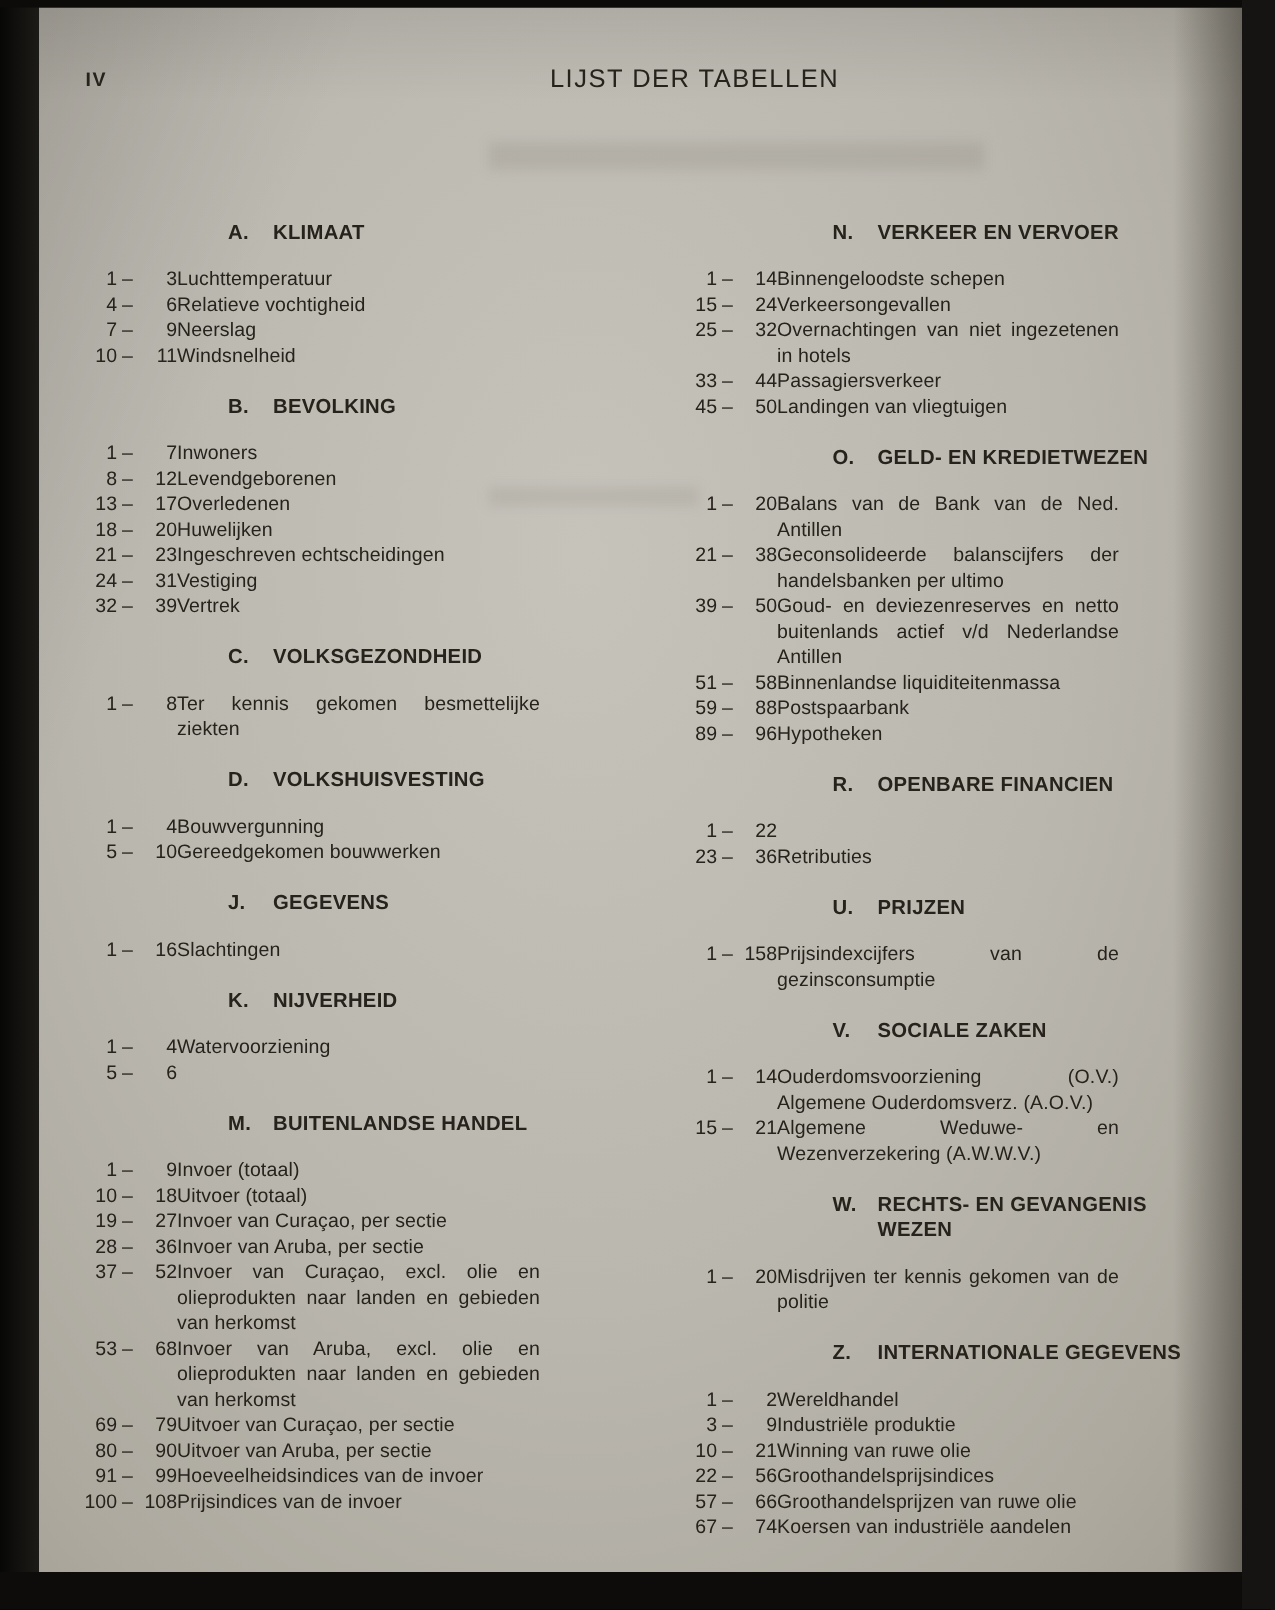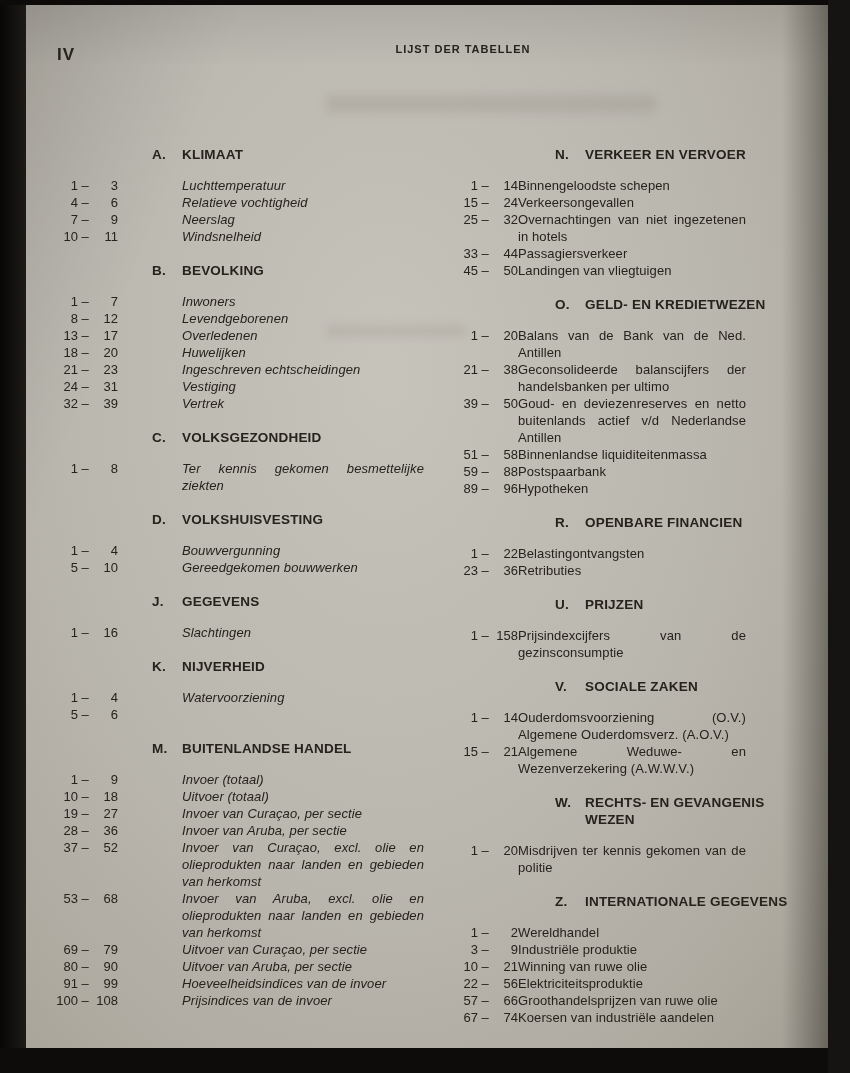--- a/index.html
+++ b/index.html
@@ -22,25 +22,25 @@
       linear-gradient(to bottom, rgba(0,0,0,0.08) 0%, rgba(0,0,0,0) 6%),
       radial-gradient(ellipse at 45% 35%, #c6c3bb 0%, #bab7af 52%, #ada99f 85%, #a29e94 100%);
     color:#26221c;
   }
   .bleed-a { position:absolute; left:300px; top:90px; width:330px; height:18px;
              background:rgba(120,115,105,0.18); filter:blur(4px); }
   .bleed-b { position:absolute; left:300px; top:320px; width:140px; height:12px;
              background:rgba(120,115,105,0.15); filter:blur(4px); }
   .page-number {
     position:absolute; left:31px; top:40px;
-    font-weight:bold; font-size:17px; letter-spacing:1px;
+    font-weight:bold; font-size:13px; letter-spacing:1px;
   }
   .page-title {
     position:absolute; left:437px; top:38px; transform:translateX(-50%);
-    font-weight:bold; font-size:11px; letter-spacing:1px; white-space:nowrap;
+    font-weight:normal; font-size:17px; letter-spacing:1px; white-space:nowrap;
   }
   .cols { display:flex; padding:124px 0 0 24px; }
   .col-left  { width:400px; flex:none; }
   .col-right { flex:1; min-width:0; }
 
   .section { margin-top:17px; }
   .section-header {
     display:flex; margin-bottom:14px;
     font-weight:bold; font-size:13.5px; line-height:17px; letter-spacing:0.2px;
   }
@@ -49,21 +49,21 @@
   .section-letter { width:30px; flex:none; }
   .section-title  { white-space:pre-line; }
 
   .entry {
     display:grid; grid-template-columns:28px 14px 26px 1fr;
     font-size:13px; line-height:17px; align-items:start;
   }
   .entry-from, .entry-to { text-align:right; }
   .entry-dash { text-align:center; }
   .entry-label { letter-spacing:0.1px; }
-  .col-left  .entry-label { margin-left:64px; max-width:242px; text-align:justify;font-style:italic; }
+  .col-left  .entry-label { max-width:242px; text-align:justify; }
   .col-right .entry-label { max-width:228px; text-align:justify; }
 </style>
 </head>
 <body>
 
 <div class="scan">
   <div class="edge-left"></div>
   <div class="edge-top"></div>
   <div class="edge-bottom"></div>
   <div class="right-shadow"></div>
@@ -419,21 +419,20 @@
   <div class="section">
     <div class="section-header">
       <span class="section-letter">R.</span>
       <span class="section-title">OPENBARE FINANCIEN</span>
     </div>
     <div class="entries">
   <div class="entry">
     <span class="entry-from">1</span>
     <span class="entry-dash">–</span>
     <span class="entry-to">22</span>
-    <span class="entry-label">Belastingontvangsten</span>
   </div>
 
   <div class="entry">
     <span class="entry-from">23</span>
     <span class="entry-dash">–</span>
     <span class="entry-to">36</span>
     <span class="entry-label">Retributies</span>
   </div>
 </div>
   </div>
@@ -515,21 +514,21 @@
     <span class="entry-from">10</span>
     <span class="entry-dash">–</span>
     <span class="entry-to">21</span>
     <span class="entry-label">Winning van ruwe olie</span>
   </div>
 
   <div class="entry">
     <span class="entry-from">22</span>
     <span class="entry-dash">–</span>
     <span class="entry-to">56</span>
-    <span class="entry-label">Elektriciteitsproduktie</span>
+    <span class="entry-label">Groothandelsprijsindices</span>
   </div>
 
   <div class="entry">
     <span class="entry-from">57</span>
     <span class="entry-dash">–</span>
     <span class="entry-to">66</span>
     <span class="entry-label">Groothandelsprijzen van ruwe olie</span>
   </div>
 
   <div class="entry">

